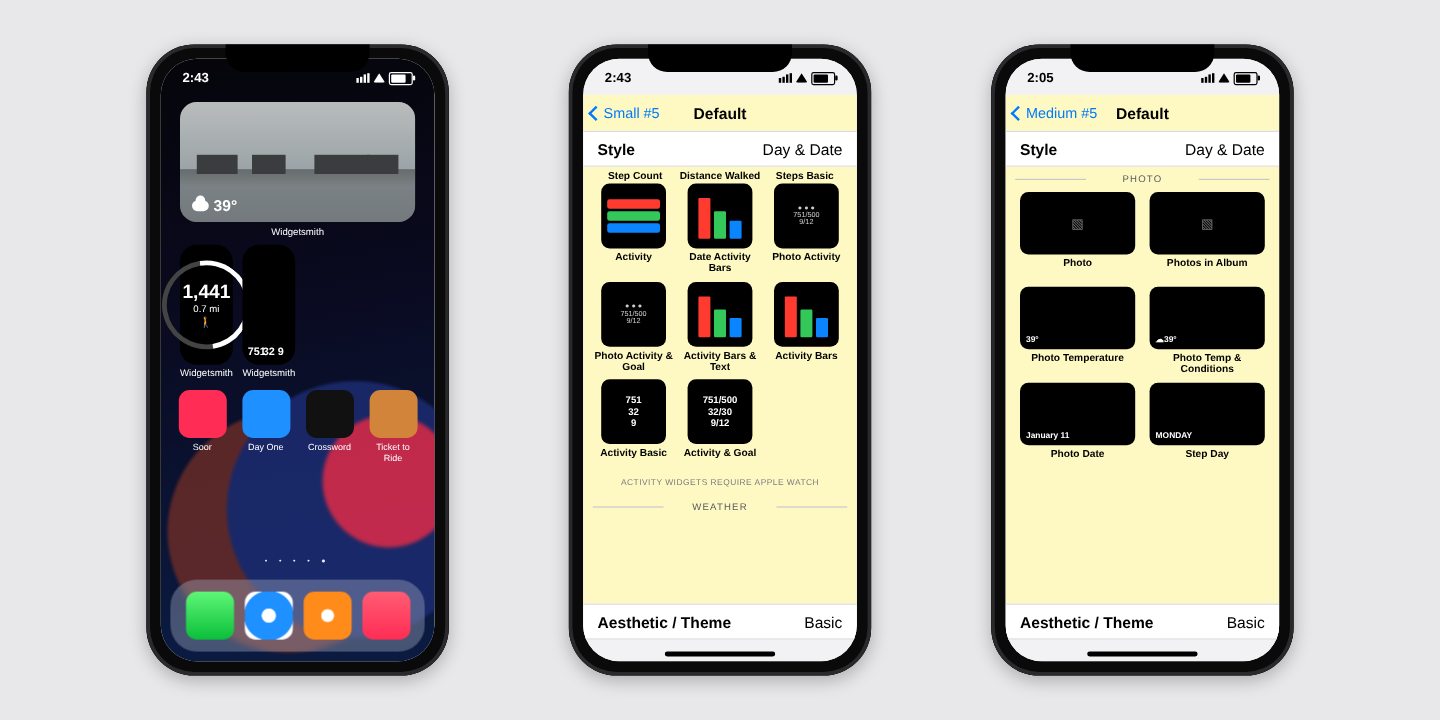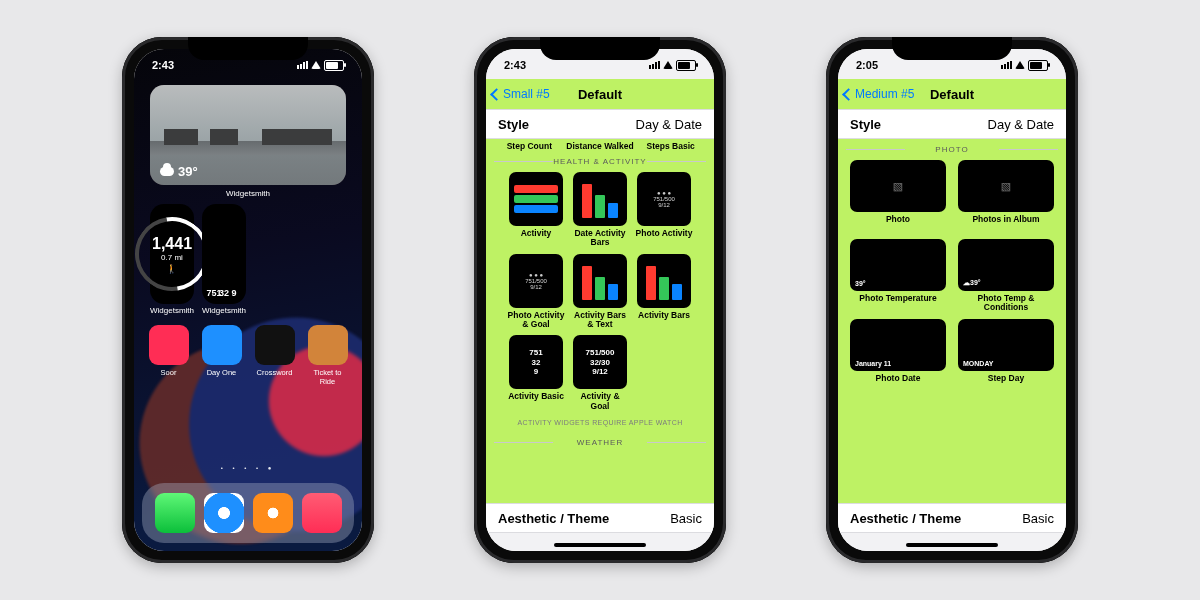--- a/index.html
+++ b/index.html
@@ -48,33 +48,33 @@
   .apps{display:flex;gap:12px;padding:10px 14px}
   .app{flex:1;text-align:center}
   .app .ic{width:40px;height:40px;border-radius:9px;margin:0 auto}
   .app .al{color:#fff;font-size:7.5px;margin-top:3px}
   .dots{position:absolute;left:0;right:0;bottom:80px;text-align:center;color:#fff;font-size:6px;letter-spacing:4px;opacity:.9}
   .dock{position:absolute;left:8px;right:8px;bottom:8px;height:60px;border-radius:22px;background:rgba(170,178,200,.38);display:flex;justify-content:space-around;align-items:center;padding:0 8px;backdrop-filter:blur(2px)}
   .dock .ic{width:40px;height:40px;border-radius:9px}
 
   
   .list-screen{position:absolute;inset:0;background:#f2f2f4;color:#000}
-  .nav{position:absolute;top:30px;left:0;right:0;height:30px;display:flex;align-items:center;justify-content:center;font-size:13px;font-weight:700;background:#bef264}
+  .nav{position:absolute;top:30px;left:0;right:0;height:30px;display:flex;align-items:center;justify-content:center;font-size:13px;font-weight:700;background:#fef9c3}
   .nav .back{position:absolute;left:6px;color:#007aff;font-weight:500;font-size:12px}
   .chev{display:inline-block;width:7px;height:7px;border-left:2px solid #007aff;border-bottom:2px solid #007aff;transform:rotate(45deg);margin-right:2px;vertical-align:-1px}
   .row-bar{position:absolute;left:0;right:0;height:30px;background:#fff;display:flex;align-items:center;justify-content:space-between;padding:0 12px;font-size:13px;border-top:1px solid #dcdce0;border-bottom:1px solid #dcdce0;box-sizing:border-box}
   .row-bar b{font-weight:800}
   .row-style{top:60px}
   .row-aes{bottom:18px}
-  .scroll{position:absolute;top:90px;bottom:48px;left:0;right:0;overflow:hidden;background:#bef264}
+  .scroll{position:absolute;top:90px;bottom:48px;left:0;right:0;overflow:hidden;background:#fef9c3}
   .homebar{position:absolute;left:50%;bottom:4px;width:92px;height:4px;border-radius:3px;background:#000;transform:translateX(-50%)}
   .sec-head{text-align:center;font-size:8px;letter-spacing:1px;color:#5a5a5c;padding:6px 0 4px;position:relative}
   .sec-head::before,.sec-head::after{content:"";position:absolute;top:50%;width:26%;height:1px;background:#c9c9cc}
   .sec-head::before{left:8px}.sec-head::after{right:8px}
-  .grid3{display:grid;grid-template-columns:repeat(3,1fr);gap:6px 4px;padding:2px 20px}
+  .grid3{display:grid;grid-template-columns:repeat(3,1fr);gap:6px 4px;padding:2px 8px}
   .grid2{display:grid;grid-template-columns:repeat(2,1fr);gap:6px 8px;padding:2px 10px}
   .cell{text-align:center}
   .thumb{background:#000;border-radius:7px;margin:0 auto;color:#fff;font-size:7px;display:flex;flex-direction:column;align-items:center;justify-content:center;position:relative;overflow:hidden}
   .thumb.sq{width:54px;height:54px}
   .thumb.rc{width:96px;height:52px}
   .clabel{font-size:8.5px;font-weight:600;line-height:1.1;margin-top:3px;min-height:18px}
   .mini-bars{display:flex;align-items:flex-end;gap:3px;height:70%}
   .mini-bars i{width:10px;border-radius:1px}
   .note{text-align:center;font-size:7px;color:#7c7c7e;padding:6px 0;letter-spacing:.4px}
   .corner{position:absolute;font-size:7px;font-weight:600}
@@ -213,21 +213,20 @@
         <b>Style</b>
         <span>Day &amp; Date</span>
       </div>
 
       <div class="scroll">
         <div class="toplabels partial-top">
           <div>Step Count</div>
           <div>Distance Walked</div>
           <div>Steps Basic</div>
         </div>
-        <div class="sec-head">HEALTH &amp; ACTIVITY</div>
         <div class="grid3" id="p2-grid">
               <div class="cell">
                 <div class="thumb sq">
                   <div style="width:80%">
                     <div style="height:8px;background:#ff3b30;margin:2px 0;border-radius:2px"></div>
                     <div style="height:8px;background:#34c759;margin:2px 0;border-radius:2px"></div>
                     <div style="height:8px;background:#0a84ff;margin:2px 0;border-radius:2px"></div>
                   </div>
                 </div>
                 <div class="clabel">Activity</div>

